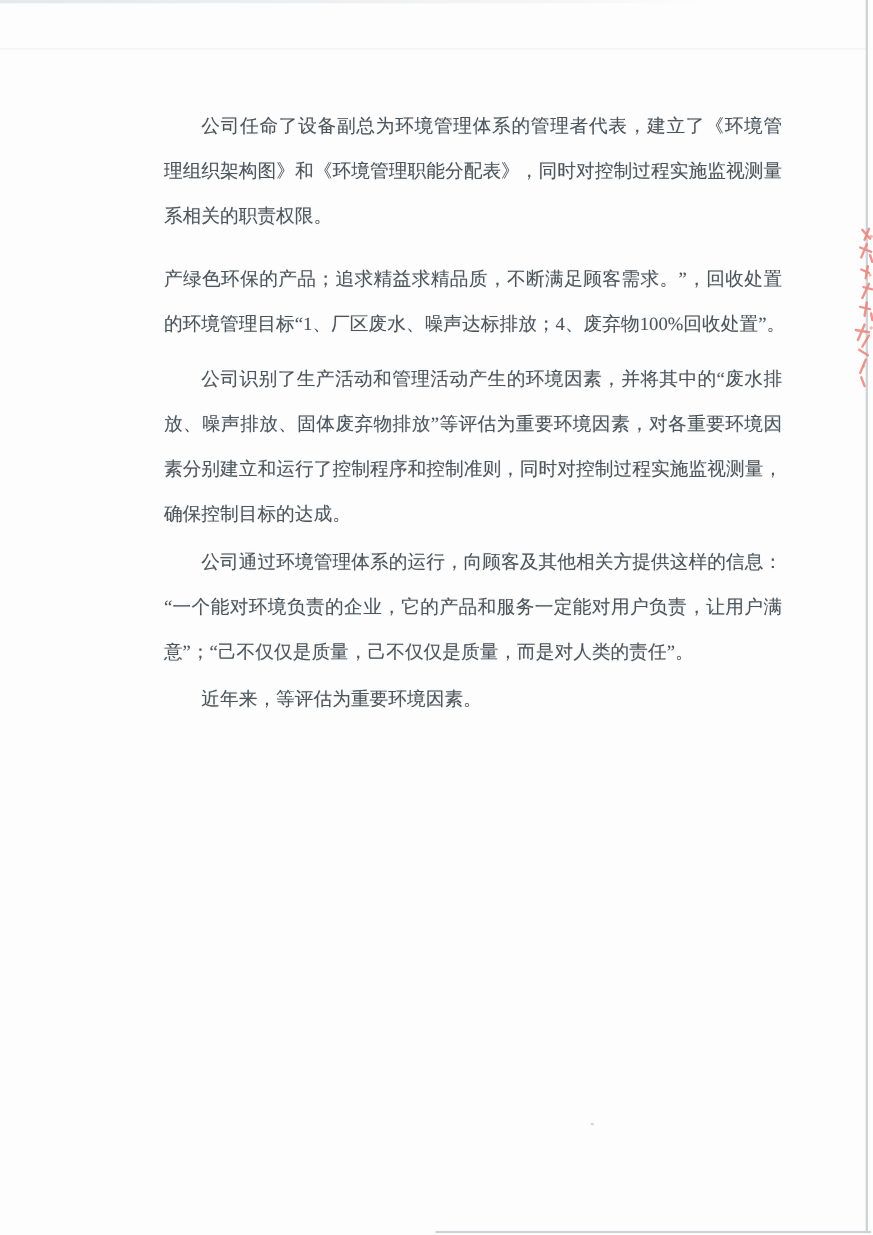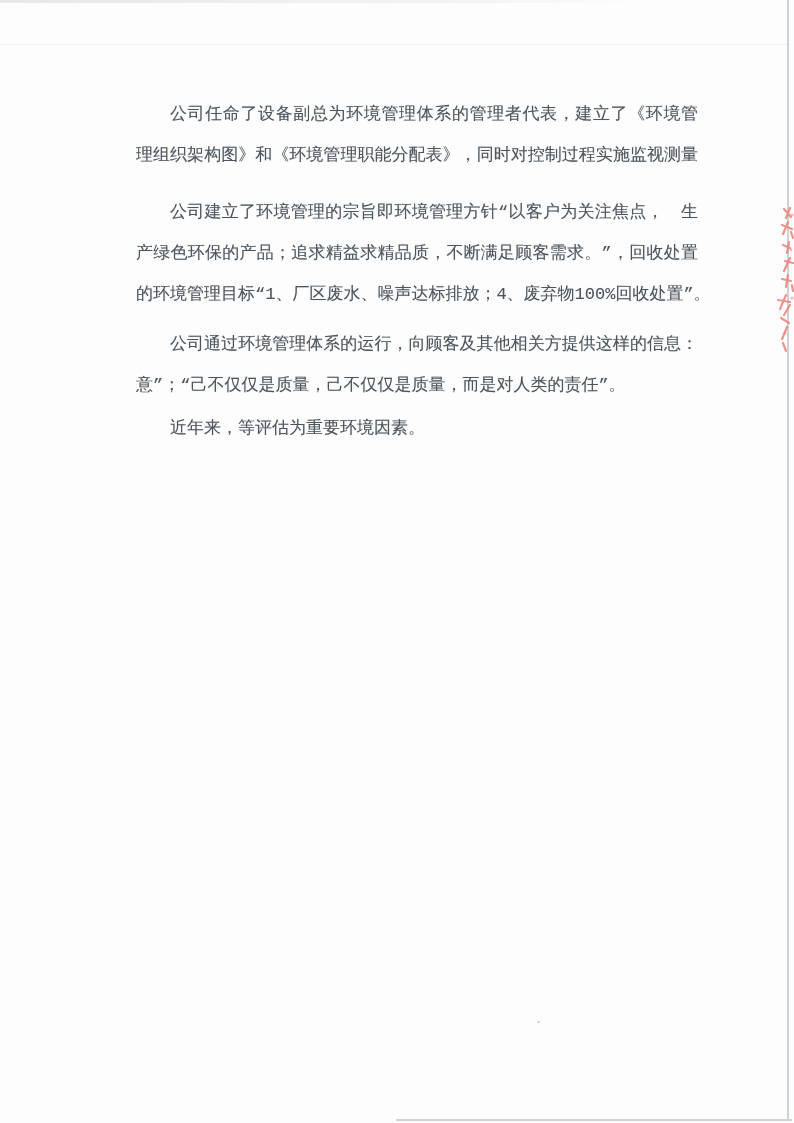--- a/index.html
+++ b/index.html
@@ -28,27 +28,26 @@
     position: absolute; left: 396px; top: 1119px; width: 396px; height: 2px;
     background: var(--edge-line, #ccd2d6);
   }
   .speck {
     position: absolute; left: 537px; top: 1021px; width: 3px; height: 2px;
     background: var(--artifact, #ced3d7); border-radius: 50%;
   }
   
   .doc-body {
     position: absolute;
-    left: 136px;
+    left: 149px;
     top: 94px;
     width: 562px;
     color: var(--text-color, #4d565d);
     font-size: 17px;
     text-shadow: 0 0 1px rgba(77, 86, 93, 0.30);
-    font-family: Liberation Mono, monospace;
   }
   .para { margin: 0 0 2px 0; }
   .para:nth-child(1) { margin-bottom: 16px; }
   .para:nth-child(2) { margin-bottom: 9px; }
   .line {
     height: 41px;
     line-height: 41px;
     white-space: nowrap;
     text-align: justify;
     text-align-last: justify;
@@ -70,28 +69,35 @@
   <div class="top-edge-smear"></div>
   <div class="fold-line-top"></div>
   <div class="edge-line-right"></div>
   <div class="edge-line-bottom"></div>
   <div class="speck"></div>
 
   <div class="doc-body">
       <div class="para">
         <div class="line first">公司任命了设备副总为环境管理体系的管理者代表，建立了《环境管</div>
         <div class="line">理组织架构图》和《环境管理职能分配表》，同时对控制过程实施监视测量</div>
+        <div class="line last">系相关的职责权限。</div>
       </div>
       <div class="para">
-        <div class="line first">公司建立了环境管理的宗旨即环境管理方针“以客户为关注焦点，　生</div>
         <div class="line">产绿色环保的产品；追求精益求精品质，不断满足顾客需求。”，回收处置</div>
         <div class="line last">的环境管理目标“1、厂区废水、噪声达标排放；4、废弃物100%回收处置”。</div>
       </div>
       <div class="para">
+        <div class="line first">公司识别了生产活动和管理活动产生的环境因素，并将其中的“废水排</div>
+        <div class="line">放、噪声排放、固体废弃物排放”等评估为重要环境因素，对各重要环境因</div>
+        <div class="line">素分别建立和运行了控制程序和控制准则，同时对控制过程实施监视测量，</div>
+        <div class="line last">确保控制目标的达成。</div>
+      </div>
+      <div class="para">
         <div class="line first">公司通过环境管理体系的运行，向顾客及其他相关方提供这样的信息：</div>
+        <div class="line">“一个能对环境负责的企业，它的产品和服务一定能对用户负责，让用户满</div>
         <div class="line last">意”；“己不仅仅是质量，己不仅仅是质量，而是对人类的责任”。</div>
       </div>
       <div class="para">
         <div class="line first last">近年来，等评估为重要环境因素。</div>
       </div>
     </div>
 
   <div class="stamp-wrap">
     <svg width="24" height="150" viewBox="0 0 24 150" xmlns="http://www.w3.org/2000/svg">
       <g stroke="var(--stamp-color, #e8837b)" stroke-width="2.2" stroke-linecap="round" fill="none" opacity="0.85">

